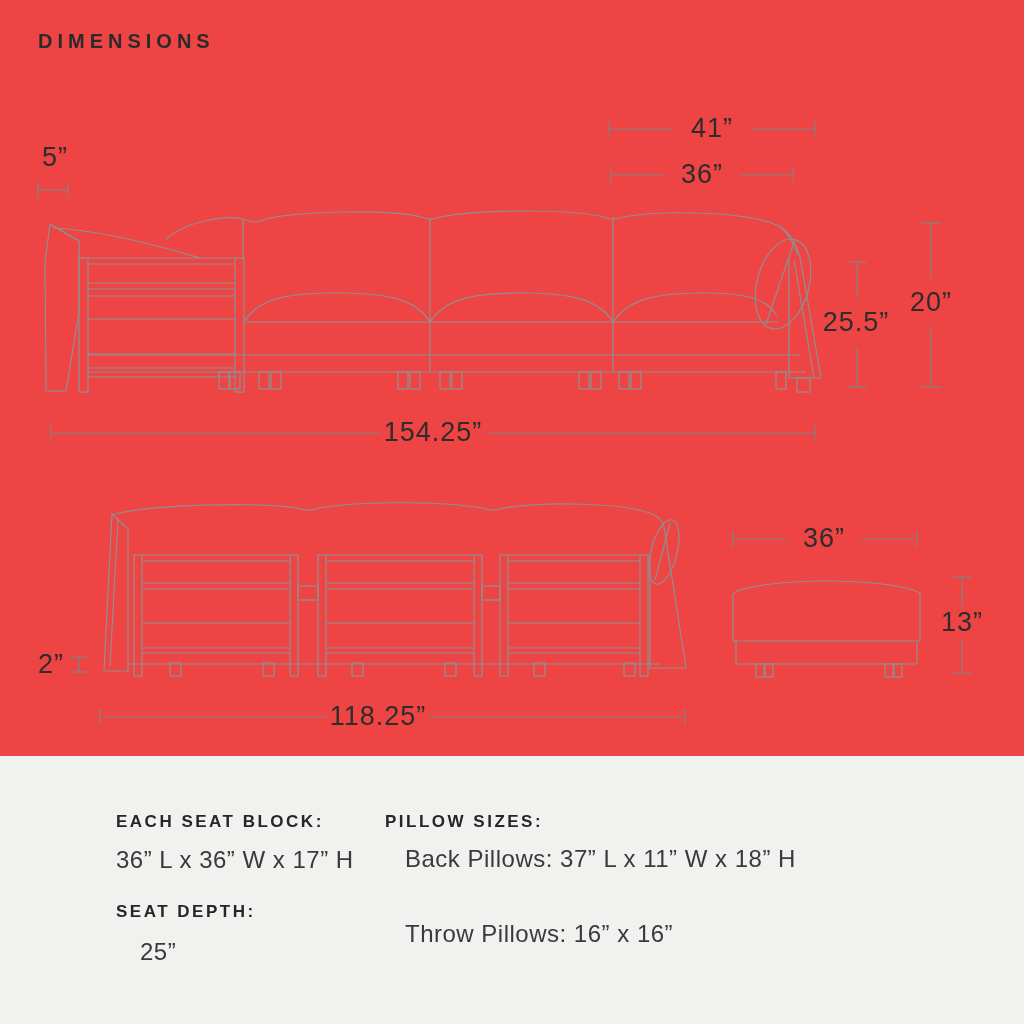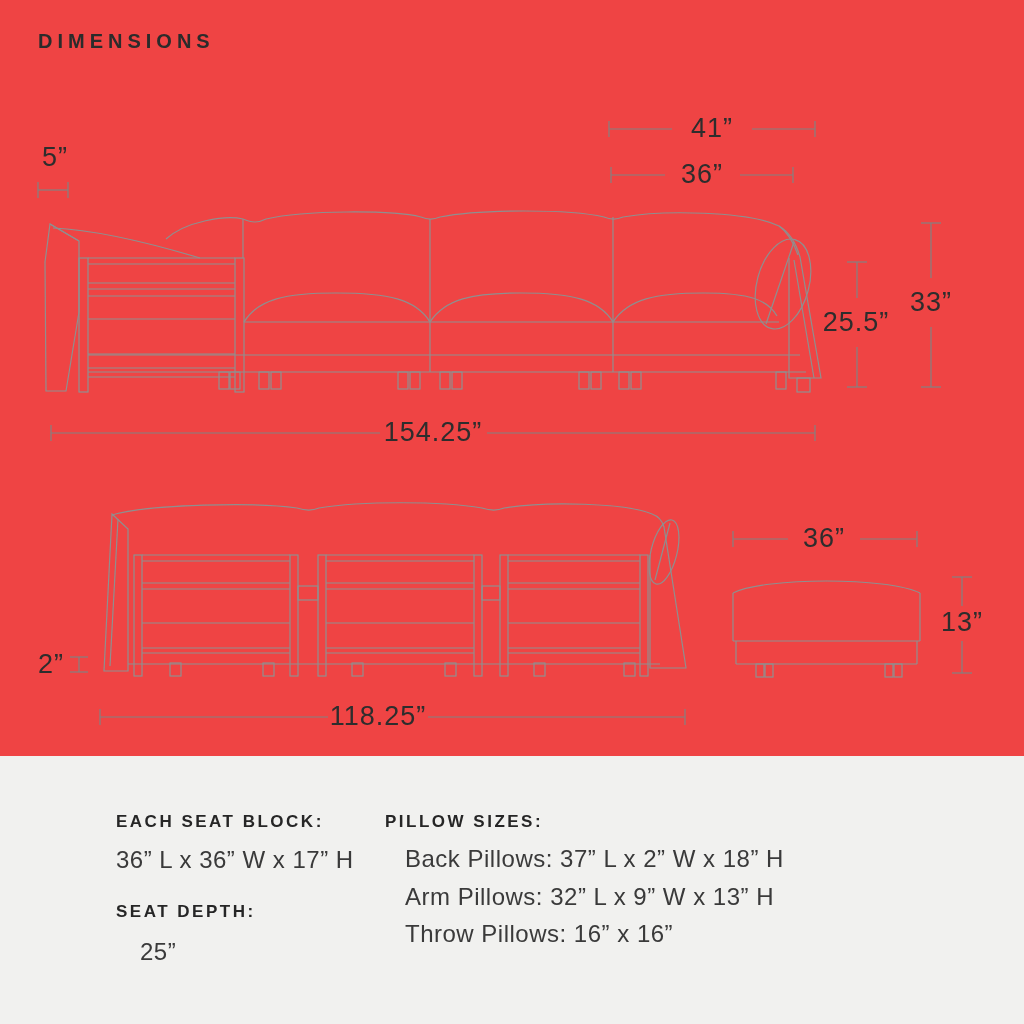--- a/index.html
+++ b/index.html
@@ -214,30 +214,29 @@
       <line x1="962" y1="641" x2="962" y2="673"></line>
       <line x1="952" y1="577" x2="972" y2="577"></line>
       <line x1="952" y1="673" x2="972" y2="673"></line>
     </g>
   </svg>
 
   <div class="dim-label" style="left:55px;top:157px;">5”</div>
   <div class="dim-label" style="left:712px;top:128px;">41”</div>
   <div class="dim-label" style="left:702px;top:174px;">36”</div>
   <div class="dim-label" style="left:856px;top:322px;">25.5”</div>
-  <div class="dim-label" style="left:931px;top:302px;">33”</div>
+  <div class="dim-label" style="left:931px;top:302px;">20”</div>
   <div class="dim-label" style="left:433px;top:432px;">154.25”</div>
   <div class="dim-label" style="left:51px;top:664px;">2”</div>
   <div class="dim-label" style="left:378px;top:716px;">118.25”</div>
   <div class="dim-label" style="left:824px;top:538px;">36”</div>
   <div class="dim-label" style="left:962px;top:622px;">13”</div>
 
   <div class="spec-heading" style="left:116px;top:812px;">EACH SEAT BLOCK:</div>
   <div class="spec-value" style="left:116px;top:846px;">36” L x 36” W x 17” H</div>
   <div class="spec-heading" style="left:116px;top:902px;text-align:center;">SEAT DEPTH:</div>
   <div class="spec-value" style="left:116px;top:938px;margin-left:24px;">25”</div>
 
   <div class="spec-heading" style="left:385px;top:812px;text-align:right;">PILLOW SIZES:</div>
-  <div class="spec-value" style="left:405px;top:845px;">Back Pillows: 37” L x 2” W x 18” H</div>
-  <div class="spec-value" style="left:405px;top:883px;">Arm Pillows: 32” L x 9” W x 13” H</div>
+  <div class="spec-value" style="left:405px;top:845px;">Back Pillows: 37” L x 11” W x 18” H</div>
   <div class="spec-value" style="left:405px;top:920px;">Throw Pillows: 16” x 16”</div>
 
 </div>
 
 </body></html>

